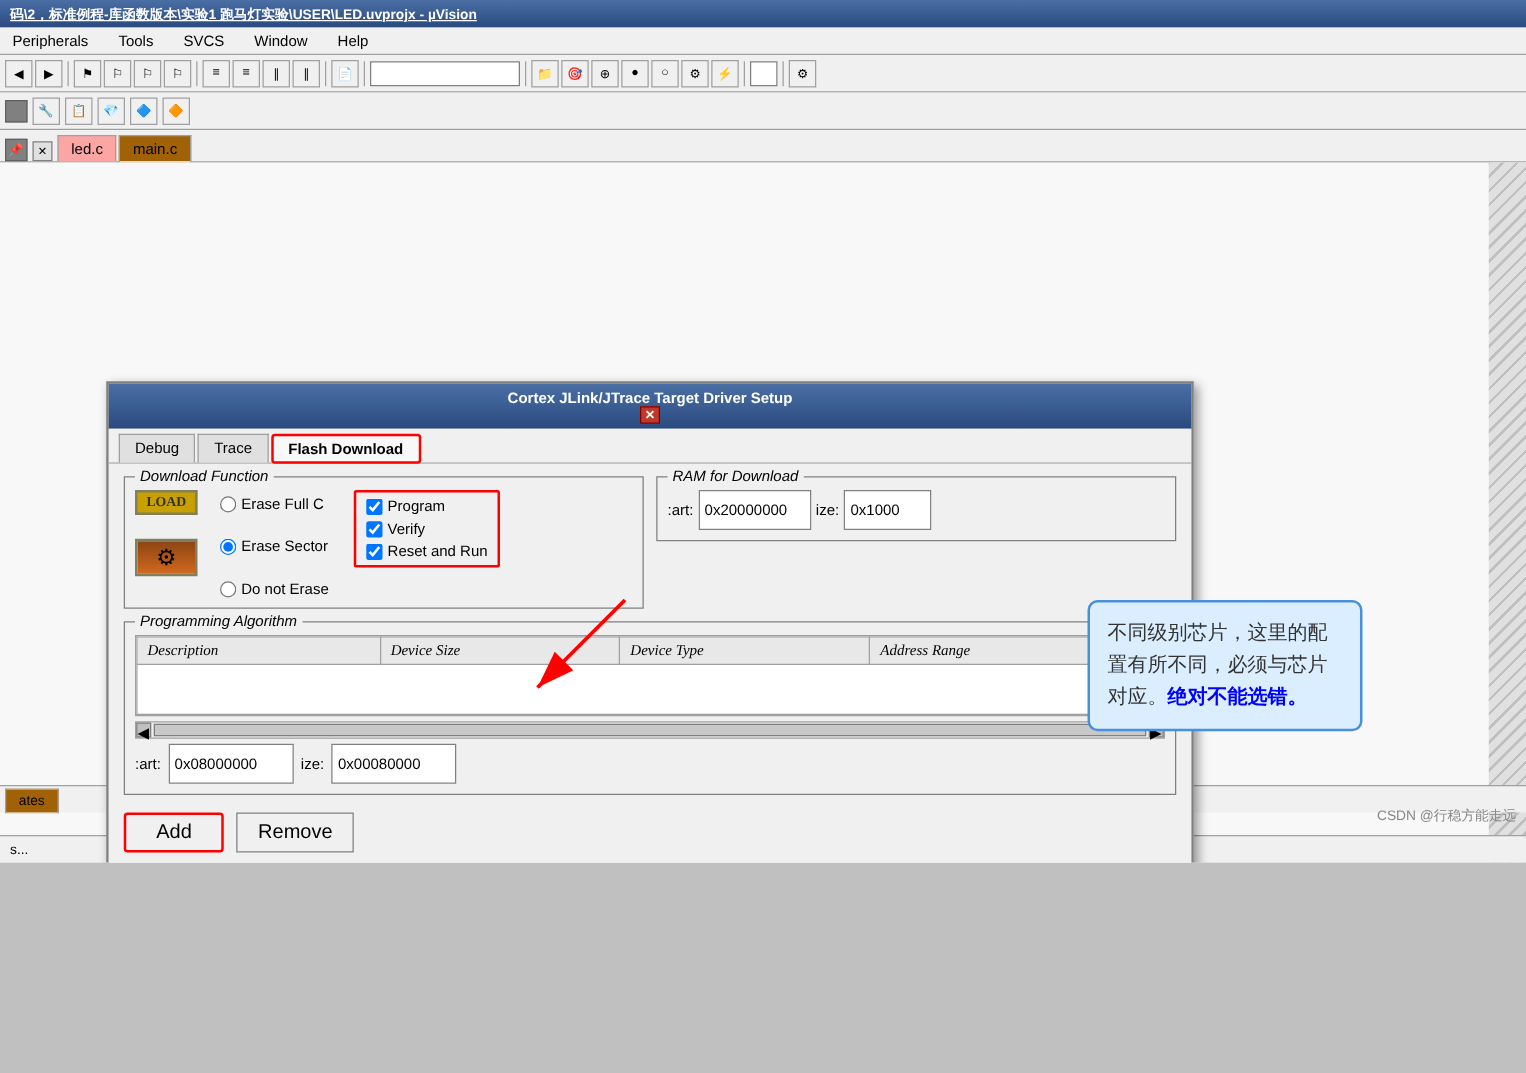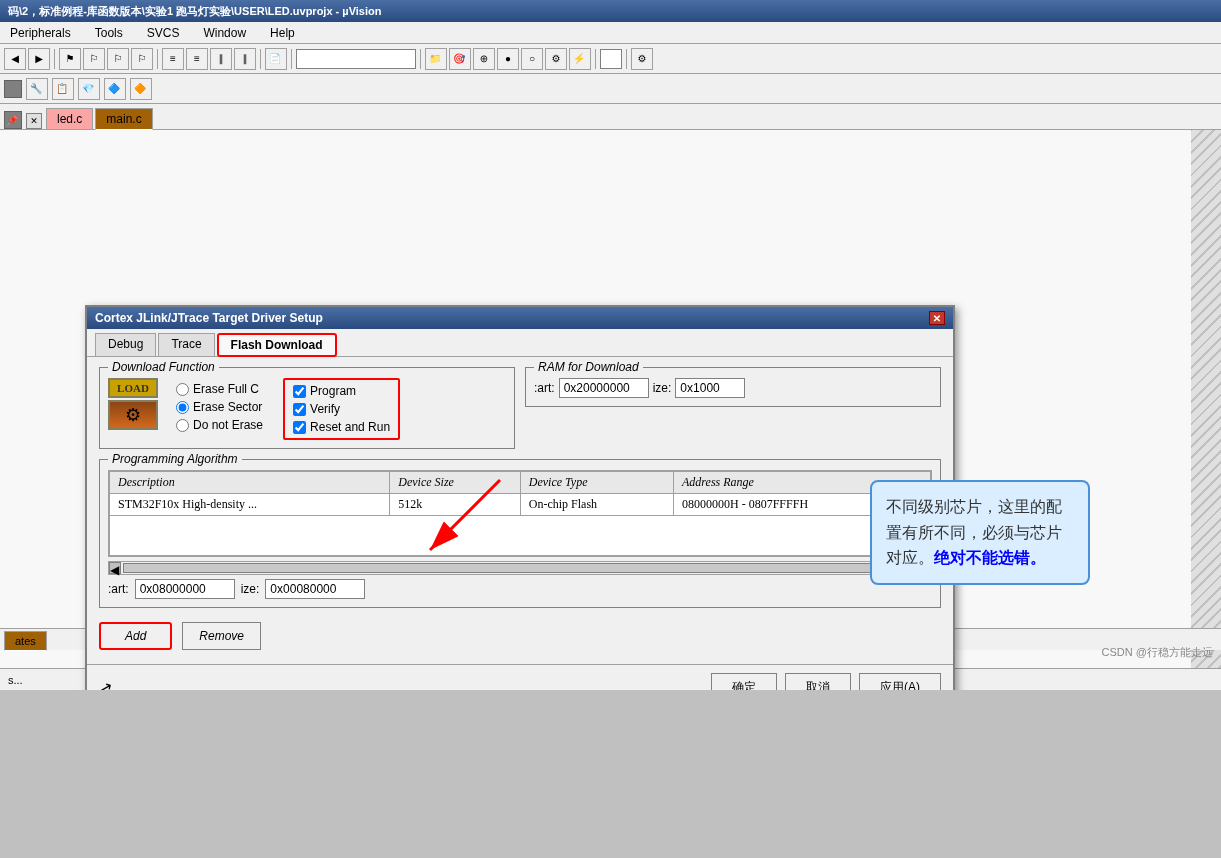--- a/index.html
+++ b/index.html
@@ -16,20 +16,21 @@
     
     .title-bar {
       background: linear-gradient(to bottom, #4a6fa5, #2a4a7f);
       color: white;
       padding: 3px 8px;
       font-size: 11px;
       font-weight: bold;
       height: 22px;
       display: flex;
       align-items: center;
+      text-decoration: underline;
     }
 
     
     .menu-bar {
       background: #f0f0f0;
       border-bottom: 1px solid #a0a0a0;
       padding: 2px 4px;
       display: flex;
       align-items: center;
       height: 22px;
@@ -117,20 +118,21 @@
     }
     .dialog-title {
       background: linear-gradient(to bottom, #4a6fa5, #2a4a7f);
       color: white;
       padding: 4px 8px;
       font-size: 12px;
       font-weight: bold;
       display: flex;
       align-items: center;
       justify-content: space-between;
+      flex-direction: column;
     }
     .dialog-close {
       width: 16px;
       height: 14px;
       background: #c0392b;
       border: 1px solid #800000;
       color: white;
       font-size: 10px;
       display: flex;
       align-items: center;
@@ -194,21 +196,21 @@
     .flex-row {
       display: flex;
       align-items: flex-start;
       gap: 10px;
     }
 
     
     .radio-group {
       display: flex;
       flex-direction: column;
-      gap: 4px;
+      gap: 20px;
       margin-top: 4px;
     }
     .radio-item {
       display: flex;
       align-items: center;
       gap: 4px;
       font-size: 12px;
     }
 
     
@@ -237,21 +239,21 @@
       display: flex;
       align-items: center;
       gap: 4px;
       font-size: 12px;
     }
     .ram-input {
       border: 1px solid #808080;
       background: white;
       padding: 2px 4px;
       font-size: 12px;
-      height: 20px;
+      height: 32px;
     }
 
     
     .algo-table {
       width: 100%;
       border-collapse: collapse;
       font-size: 12px;
       font-family: Liberation Serif, serif;
     }
     .algo-table th {
@@ -276,23 +278,22 @@
       border: 1px solid #a0a0a0;
       margin-bottom: 4px;
     }
 
     
     .btn {
       padding: 4px 16px;
       background: #f0f0f0;
       border: 1px solid #808080;
       cursor: pointer;
-      font-size: 12px;
+      font-size: 16px;
       min-width: 50px;
-      font-style: italic;
     }
     .btn-highlighted {
       border: 2px solid #ff0000;
       border-radius: 3px;
     }
 
     
     .scroll-area {
       height: 14px;
       background: #f0f0f0;
@@ -443,21 +444,21 @@
       </div>
 
       <div class="dialog-body">
 
         <div class="flex-row">
 
           <div class="group-box" style="flex:1; min-width:380px;">
             <span class="group-label">Download Function</span>
             <div class="flex-row">
 
-              <div style="margin-right: 8px; display:flex; flex-direction:column; align-items:center; gap:2px;">
+              <div style="margin-right: 8px; display:flex; flex-direction:column; align-items:center; gap:19px;">
                 <div style="background:#c8a000; border:2px solid #808060; width:50px; height:20px; display:flex; align-items:center; justify-content:center; font-weight:bold; font-size:11px; color:#333; font-family:serif;">LOAD</div>
                 <div style="width:50px; height:30px; background: linear-gradient(to bottom, #8B4513, #D2691E); border:2px solid #808060; display:flex; align-items:center; justify-content:center;">
                   <span style="font-size:18px;">⚙</span>
                 </div>
               </div>
 
               <div class="radio-group">
                 <div class="radio-item">
                   <input type="radio" name="erase" style="">
                   <label>Erase Full C</label>
@@ -509,26 +510,20 @@
             <table class="algo-table">
               <thead>
                 <tr>
                   <th>Description</th>
                   <th>Device Size</th>
                   <th>Device Type</th>
                   <th>Address Range</th>
                 </tr>
               </thead>
               <tbody>
-                <tr>
-                  <td>STM32F10x High-density ...</td>
-                  <td>512k</td>
-                  <td>On-chip Flash</td>
-                  <td>08000000H - 0807FFFFH</td>
-                </tr>
                 <tr style="height:40px;">
                     <td colspan="4"></td>
                   </tr>
               </tbody>
             </table>
           </div>
 
           <div class="scroll-area">
             <div style="width:12px; height:12px; background:#c0c0c0; border:1px solid #808080; cursor:pointer;">◀</div>
             <div class="scroll-track"></div>

